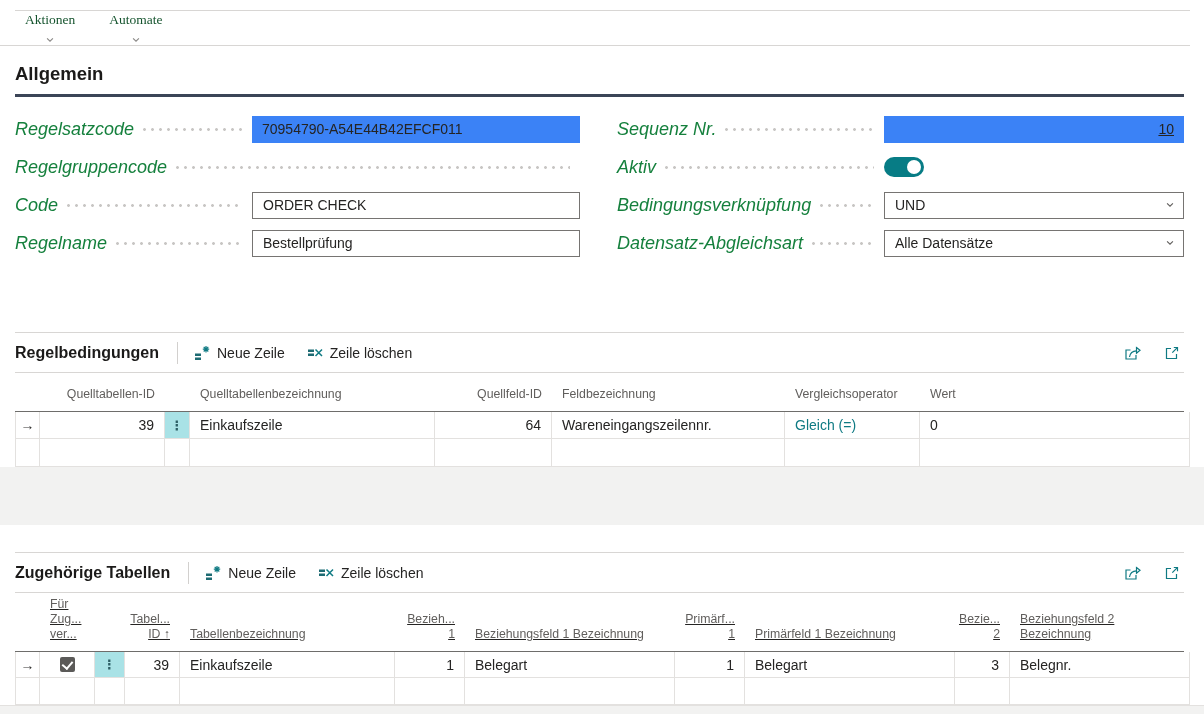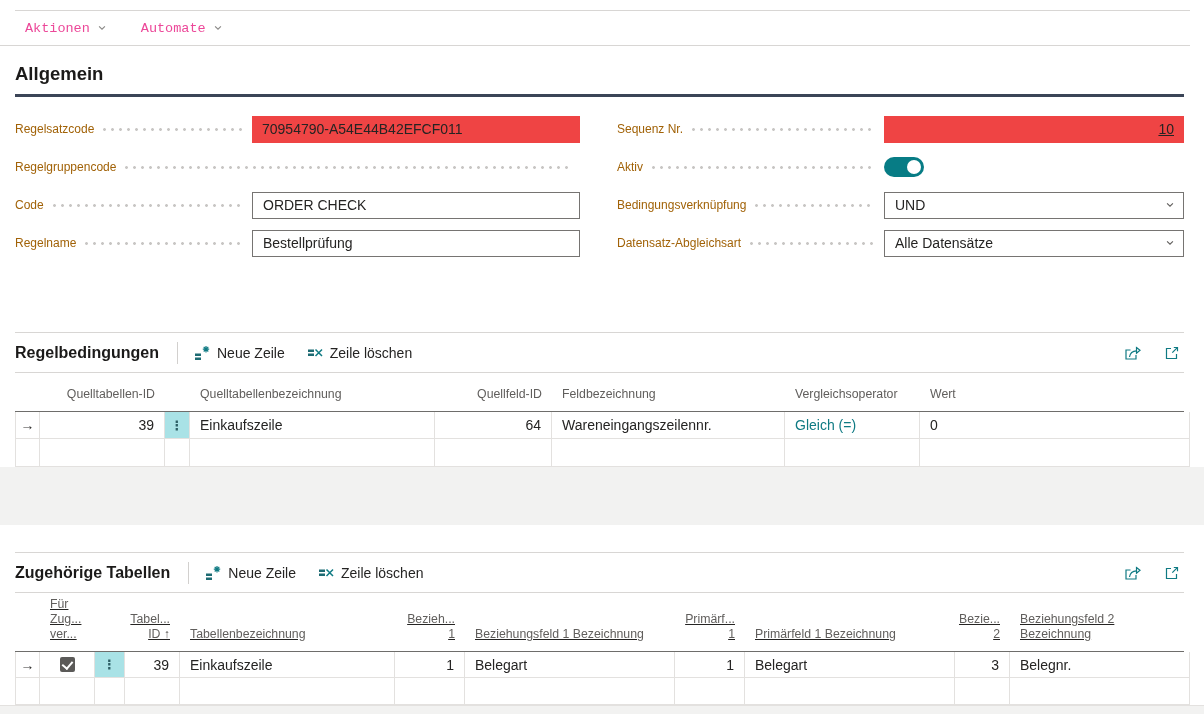--- a/index.html
+++ b/index.html
@@ -4,41 +4,41 @@
 <style>
   * { box-sizing: border-box; margin: 0; padding: 0; }
   html,body { width:1204px; height:714px; overflow:hidden; background:#fff;
     font-family:"Liberation Sans","DejaVu Sans",sans-serif; color:#252423; font-size:14px; }
   .hline { border-top:1px solid #d8d6d4; margin-left:15px; margin-right:14px; }
   .topgap { height:10px; }
 
   
   .menubar { height:35px; display:flex; align-items:center; padding-left:25px; gap:34px;
     border-bottom:1px solid #d8d6d4; margin-right:14px; margin-left:0; }
-  .menu-item { display:flex; align-items:center; gap:7px; font-size:13.5px; color:#ec4899; cursor:pointer;
-    background:none; border:none; font-family:Liberation Mono, monospace; }
+  .menu-item { display:flex; align-items:center; gap:7px; font-size:13.5px; color:#14532d; cursor:pointer;
+    background:none; border:none; font-family:Liberation Serif, serif;flex-direction:column; }
   .chev { width:10px; height:10px; }
 
   .content { padding:0 20px 0 15px; }
 
   h1.page-sec { margin-top:17px; font-size:18.5px; font-weight:700; color:#1b1a19;
     border-bottom:3px solid #3b4557; padding-bottom:9px; }
 
   
   .form { display:flex; margin-top:13px; }
   .fcol { width:568px; }
   .fcol.right { width:570px; margin-left:37px; }
   .frow { height:38px; display:flex; align-items:center; }
-  .flabel { color:#a16207; font-size:12px; white-space:nowrap; }
+  .flabel { color:#15803d; font-size:18px; white-space:nowrap;font-style:italic; }
   .leader { flex:1; height:3px; margin:0 10px 0 9px;
     background-image:radial-gradient(circle at 1.5px 1.5px,#c8c6c4 1.2px,transparent 1.6px);
     background-size:8px 3px; background-repeat:repeat-x; }
   .ctl { width:328px; height:27px; font-size:14px; display:flex; align-items:center; flex:none; }
   .fcol.right .ctl { width:300px; }
-  .ro { background:#ef4444; padding:0 10px; color:#252423; }
+  .ro { background:#3b82f6; padding:0 10px; color:#252423; }
   .ro.num { justify-content:flex-end;text-decoration:underline; }
   input.ctl { border:1px solid #767472; background:#fff; padding:0 10px; color:#252423; font-family:inherit; }
   .select { border:1px solid #767472; background:#fff; padding:0 8px 0 10px; justify-content:space-between; cursor:pointer; }
   .togglewrap { background:none; }
   .toggle { width:40px; height:20px; border-radius:10px; background:#c8c6c4; position:relative; cursor:pointer; }
   .toggle.on { background:#077c85; }
   .toggle .knob { position:absolute; top:3px; left:3px; width:14px; height:14px; border-radius:50%; background:#fff; }
   .toggle.on .knob { left:auto; right:3px; }
 
   

